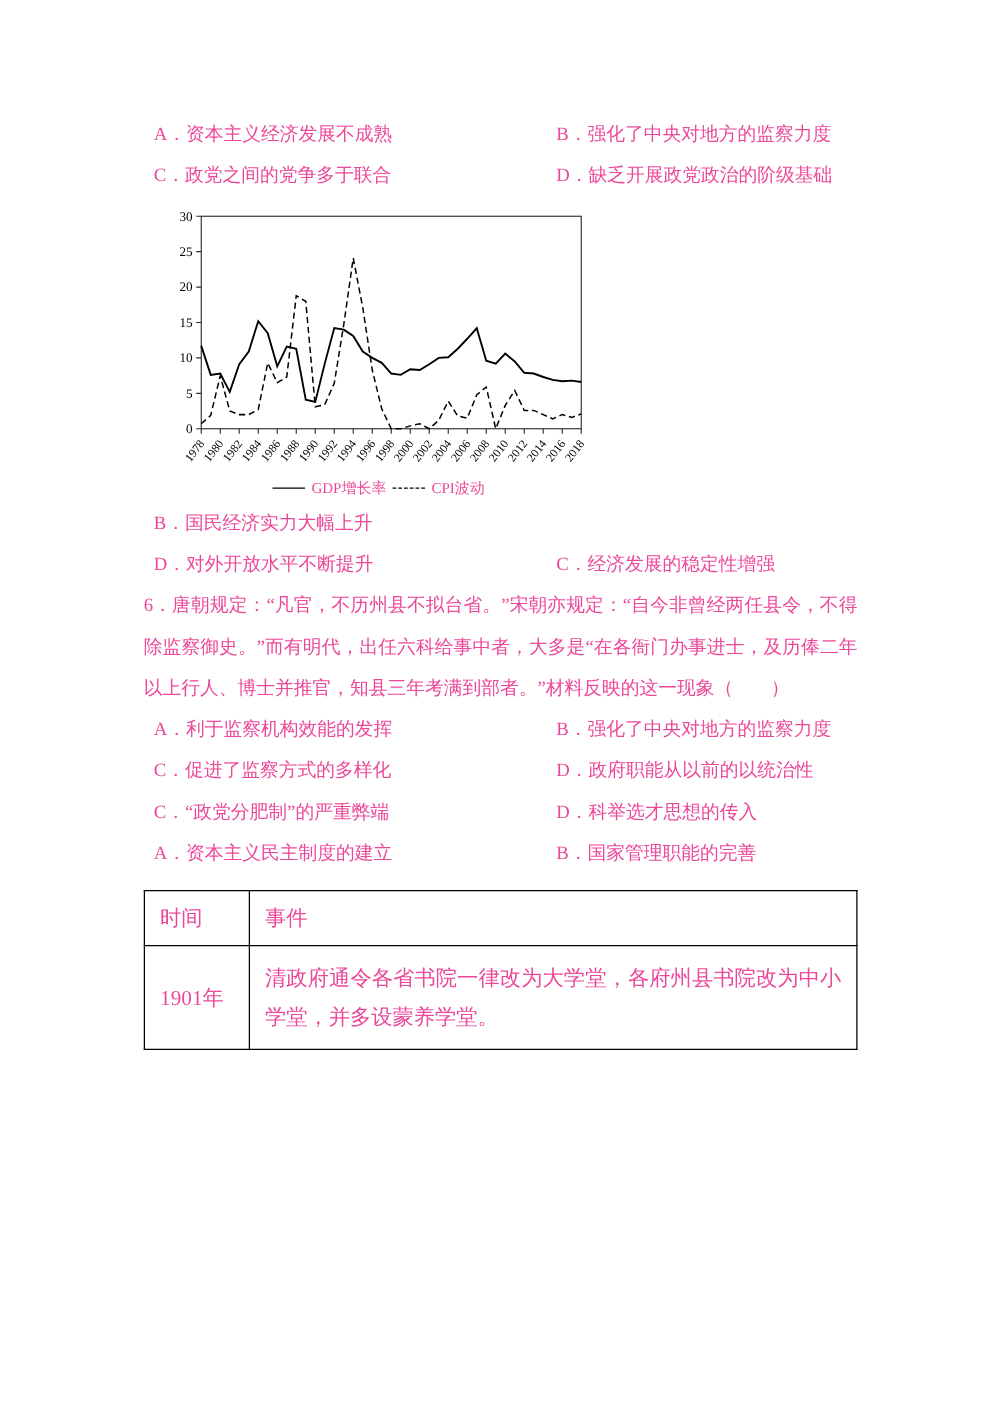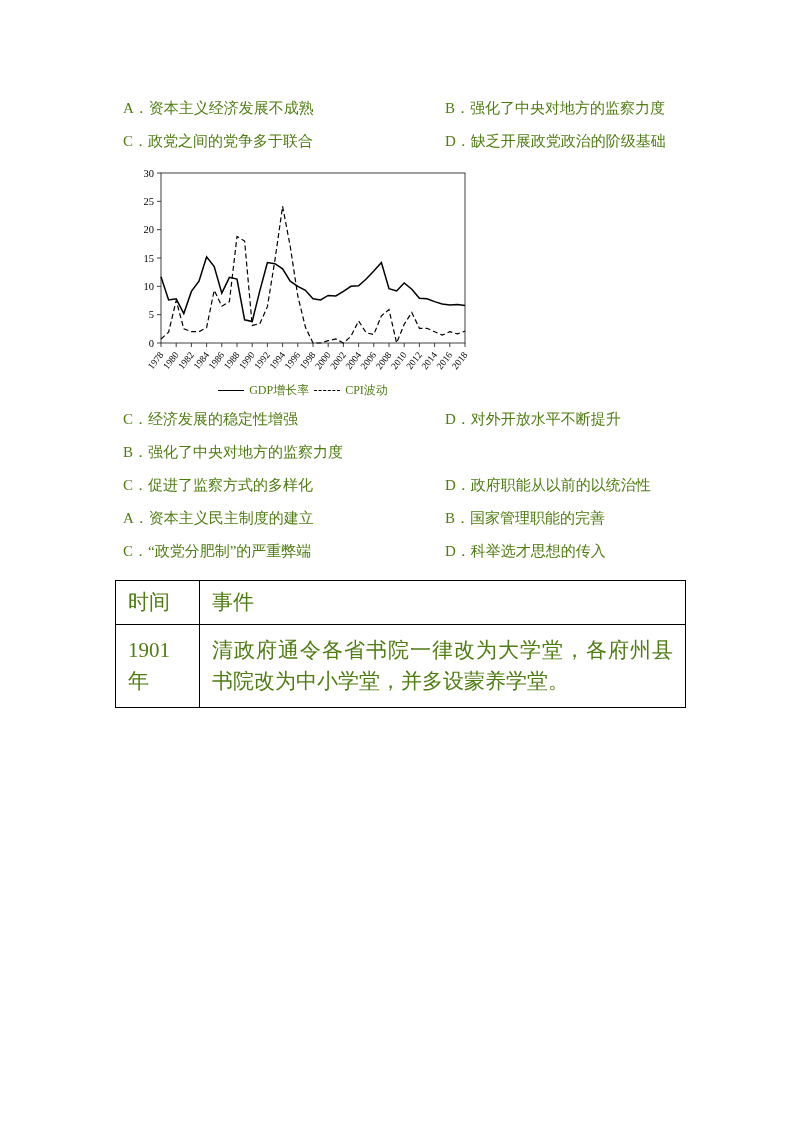--- a/index.html
+++ b/index.html
@@ -6,40 +6,40 @@
   html, body { margin: 0; padding: 0; background: #ffffff; }
   .page {
     position: relative;
     width: 794px;
     height: 1123px;
     margin: 0 auto;
     padding: 92px 108px 0 115px;
     font-family: "Liberation Serif", "DejaVu Serif", serif;
     font-size: 15px;
     line-height: 33px;
-    color: #4d7c0f;
+    color: #ec4899;
     background: #fff;
     overflow: hidden;
   }
   .qtext { margin: 0; text-align: justify; }
   .opt-row { display: grid; grid-template-columns: 322px 1fr; padding-left: 8px; }
   .opt { display: block; }
   .chart-block { margin: 5px 0 4px 18px; width: 340px; }
   .chart-block svg { display: block; font-family: "Liberation Serif", "DejaVu Serif", serif; }
   .chart-legend {
     display: flex; justify-content: center; gap: 5px;
     font-size: 12px; line-height: 18px; margin-top: 0; font-family: Liberation Serif, serif;
   }
   .legend-item { display: inline-flex; align-items: center; }
   .legend-line {
     display: inline-block; width: 26px; height: 0;
     border-top: 1.8px solid #000; margin-right: 5px;
   }
   .legend-line.dashed { border-top-style: dashed; border-top-width: 1.5px; }
-  .qtable { border-collapse: collapse; width: 100%; margin-top: 12px; font-size: 21px; }
+  .qtable { border-collapse: collapse; width: 100%; margin-top: 12px; font-size: 17px; }
   .qtable th, .qtable td {
     border: 1.2px solid #000; font-weight: normal; text-align: left;
     padding: 5px 12px; line-height: 31px; vertical-align: middle;
   }
   .qtable th { height: 44px; }
   .qtable .time-col { width: 84px; }
   .qtable .event-cell { padding: 10px 12px; text-align: justify; }
 </style>
 </head>
 <body>
@@ -124,41 +124,44 @@
         <span>GDP增长率</span>
       </span>
       <span class="legend-item">
         <span class="legend-line dashed"></span>
         <span>CPI波动</span>
       </span>
     </div>
   </div>
 
   <div class="opt-row">
+    <span class="opt">B．国民经济实力大幅上升</span>
   </div>
   <div class="opt-row">
+    <span class="opt">D．对外开放水平不断提升</span>
     <span class="opt">C．经济发展的稳定性增强</span>
-    <span class="opt">D．对外开放水平不断提升</span>
   </div>
 
+  <p class="qtext">6．唐朝规定：“凡官，不历州县不拟台省。”宋朝亦规定：“自今非曾经两任县令，不得除监察御史。”而有明代，出任六科给事中者，大多是“在各衙门办事进士，及历俸二年以上行人、博士并推官，知县三年考满到部者。”材料反映的这一现象（　　）</p>
   <div class="opt-row">
+    <span class="opt">A．利于监察机构效能的发挥</span>
     <span class="opt">B．强化了中央对地方的监察力度</span>
   </div>
   <div class="opt-row">
     <span class="opt">C．促进了监察方式的多样化</span>
     <span class="opt">D．政府职能从以前的以统治性</span>
   </div>
 
   <div class="opt-row">
+    <span class="opt">C．“政党分肥制”的严重弊端</span>
+    <span class="opt">D．科举选才思想的传入</span>
+  </div>
+  <div class="opt-row">
     <span class="opt">A．资本主义民主制度的建立</span>
     <span class="opt">B．国家管理职能的完善</span>
-  </div>
-  <div class="opt-row">
-    <span class="opt">C．“政党分肥制”的严重弊端</span>
-    <span class="opt">D．科举选才思想的传入</span>
   </div>
 
 
   <table class="qtable">
     <tbody>
         <tr>
       <th class="time-col">时间</th>
       <th>事件</th>
     </tr>
     <tr>

